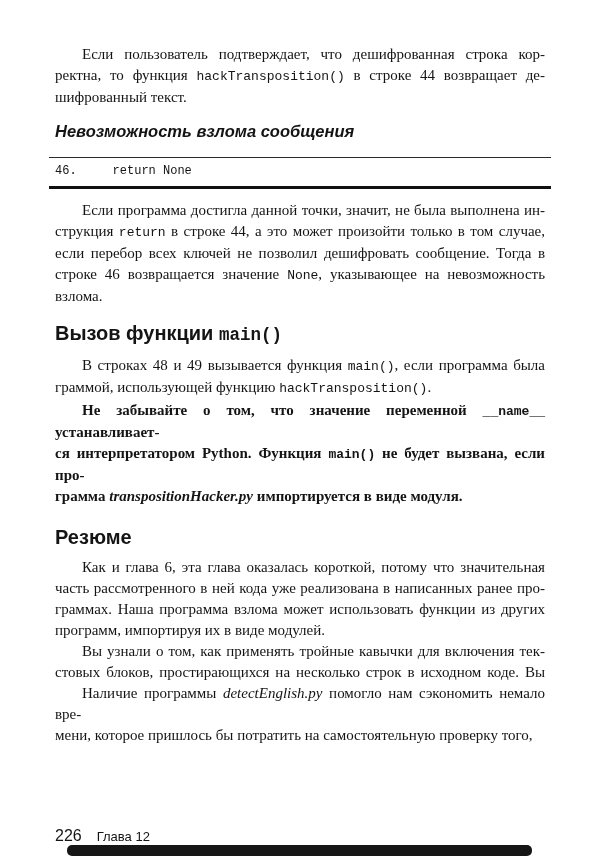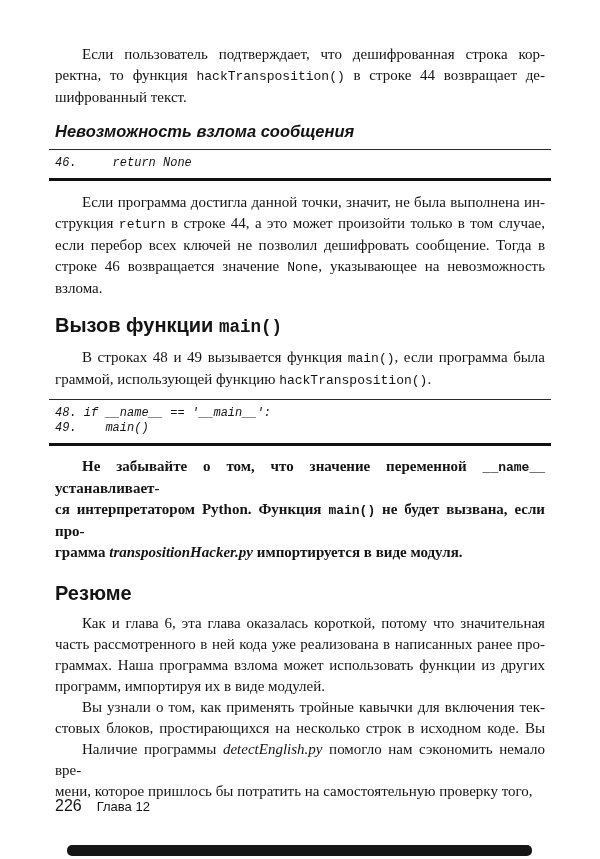--- a/index.html
+++ b/index.html
@@ -30,38 +30,37 @@
     margin:13px 0 7px 0;
   }
   .bigheading{
     font-family:"Liberation Sans",sans-serif;
     font-weight:bold;font-size:20px;line-height:24px;
     margin:14px 0 8px 0;
   }
   .bigheading .seg-m{font-size:17.5px;font-weight:bold;}
   
   .codeblock{
-    margin:8px -6px 10px -6px;
+    margin:16px -6px 10px -6px;
     border-top:1px solid #2a2a2a;
     border-bottom:3px solid #111;
     padding:6px 0 7px 6px;
-    font-style:italic;
   }
   .codeline{
     font-family:"Liberation Mono","DejaVu Sans Mono",monospace;
     font-size:12px;line-height:15px;
     white-space:pre;
   }
   
   .footer{
     position:absolute;top:797px;left:55px;
     font-family:"Liberation Sans",sans-serif;
     display:flex;align-items:baseline;gap:15px;
   }
-  .page-number{font-size:16px;}
+  .page-number{font-size:16px;margin-top:30px;}
   .chapter-label{font-size:13px;}
   
   .scan-bar{
     position:absolute;top:845px;left:67px;width:465px;height:11px;
     background:#161616;border-radius:5px;
   }
 </style>
 </head>
 <body>
 
@@ -88,24 +87,20 @@
       <div class="pline"><span class="seg-r">взлома.</span></div>
     </div>
 
   <div class="bigheading"><span>Вызов функции </span><span class="seg-m">main()</span></div>
 
   <div class="para">
       <div class="pline j first"><span class="seg-r">В строках 48 и 49 вызывается функция </span><span class="seg-m">main()</span><span class="seg-r">, если программа была</span></div>
       <div class="pline"><span class="seg-r">граммой, использующей функцию </span><span class="seg-m">hackTransposition()</span><span class="seg-r">.</span></div>
     </div>
 
-  <div class="codeblock">
-      <div class="codeline">48. if __name__ == '__main__':</div>
-      <div class="codeline">49.    main()</div>
-    </div>
 
   <div class="para" style="margin-top:1px;font-weight:bold;">
       <div class="pline j first"><span class="seg-r">Не забывайте о том, что значение переменной </span><span class="seg-m">__name__</span><span class="seg-r"> устанавливает-</span></div>
       <div class="pline j"><span class="seg-r">ся интерпретатором Python. Функция </span><span class="seg-m">main()</span><span class="seg-r"> не будет вызвана, если про-</span></div>
       <div class="pline"><span class="seg-r">грамма </span><span class="seg-i">transpositionHacker.py</span><span class="seg-r"> импортируется в виде модуля.</span></div>
     </div>
 
   <div class="bigheading" style="margin-top:18px;">Резюме</div>
 
   <div class="para">

